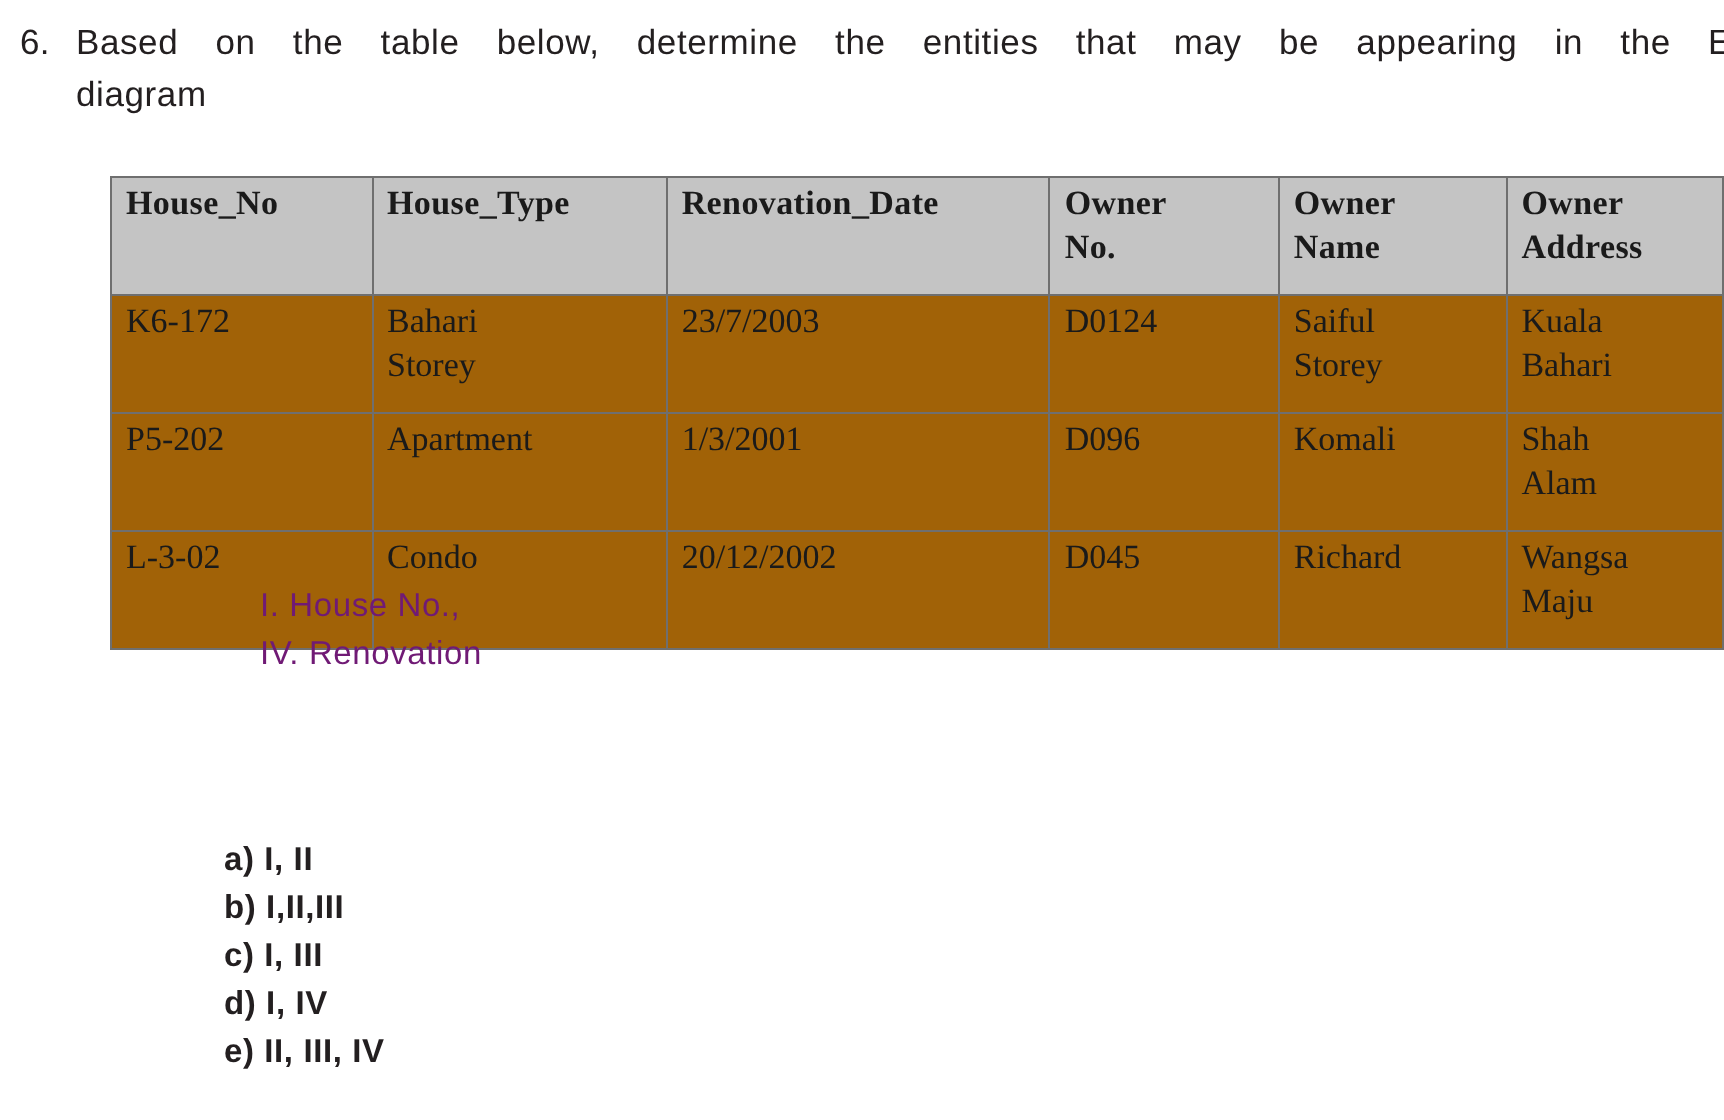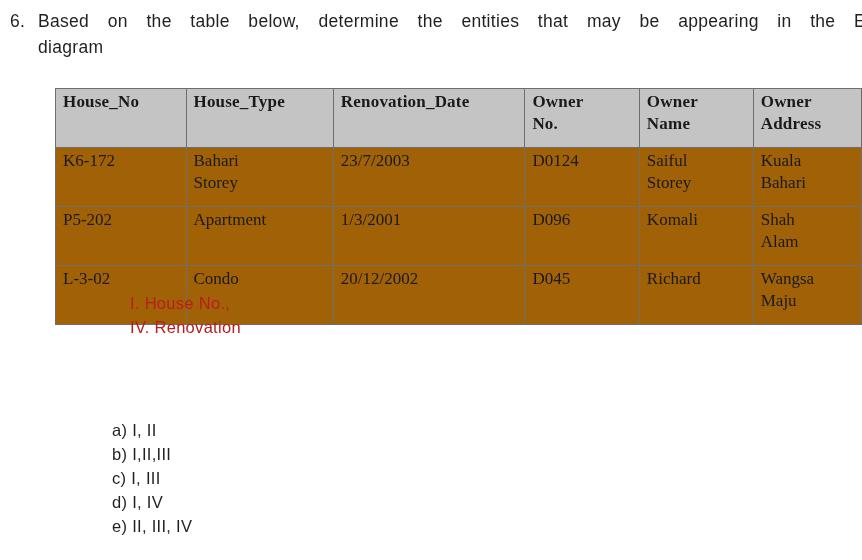--- a/index.html
+++ b/index.html
@@ -106,36 +106,37 @@
   
   #roman-list {
     position: absolute;
     left: 130px;
     top: 292px;
   }
   .roman-item {
     font-size: 16.5px;
     line-height: 23.5px;
     letter-spacing: 0.3px;
-    color: #b91c1c;
+    color: #701a75;
     white-space: nowrap;
   }
 
   
   #options-list {
     position: absolute;
     left: 112px;
     top: 418px;
   }
   .option-item {
     font-size: 16.5px;
     line-height: 24px;
     letter-spacing: 0.3px;
     color: #231f20;
     white-space: nowrap;
+    font-weight: bold;
   }
 </style>
 </head>
 <body>
 
 <div id="question-block">
   <div id="question-row">
     <div class="q-number">6.</div>
     <div class="q-text">
       <span class="q-line1">Based on the table below, determine the entities that may be appearing in the E</span>

